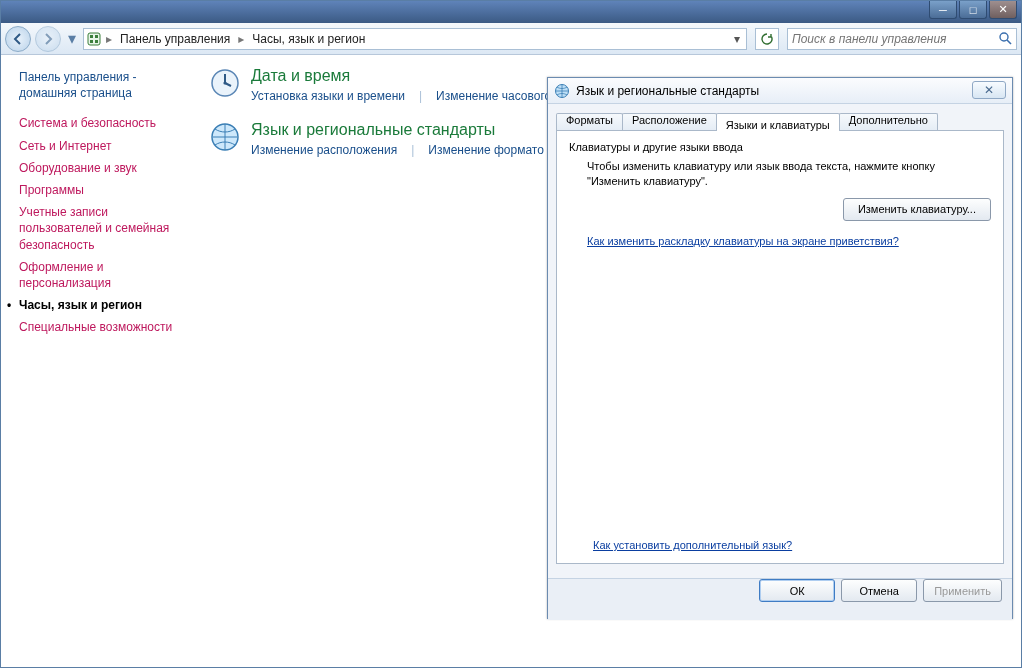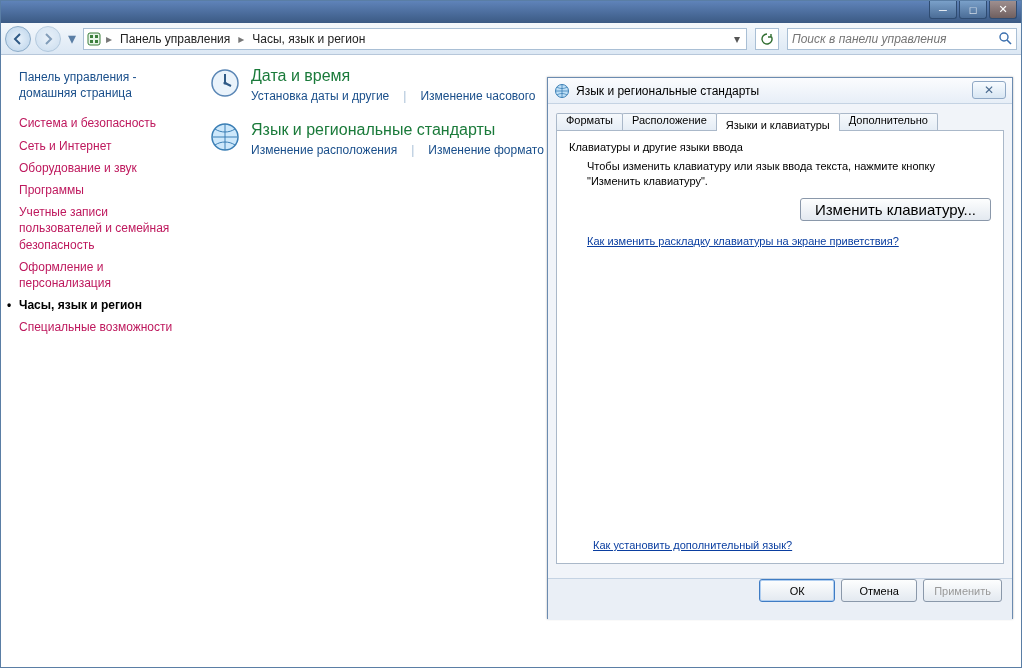--- a/index.html
+++ b/index.html
@@ -46,21 +46,21 @@
   .dialog { position:absolute; left:546px; top:76px; width:466px; height:542px; border:1px solid #6b8bb0; background:#f1f4f9; box-shadow:0 0 2px rgba(0,0,0,.3); }
   .dlg-title { height:26px; background:linear-gradient(#fbfcfe,#e7eef7); border-bottom:1px solid #c5d3e3; display:flex; align-items:center; padding:0 6px; gap:6px; font-size:12px; }
   .dlg-close { position:absolute; right:6px; top:3px; width:34px; height:18px; border:1px solid #8fa8c5; border-radius:3px; background:linear-gradient(#f7fbff,#d8e6f3); display:flex; align-items:center; justify-content:center; font-size:12px; color:#4a6b90; cursor:default; }
   .dlg-body { padding:8px; height:calc(542px - 26px - 42px); }
   .tabs { display:flex; font-size:11px; position:relative; top:1px; }
   .tab { padding:0 9px; border:1px solid #aab8c9; border-bottom:none; background:linear-gradient(#f6f9fc,#e4ecf5); margin-right:-1px; cursor:default; border-radius:2px 2px 0 0; }
   .tab.active { background:#fff; position:relative; z-index:2; padding-top:5px; }
   .tabpanel { border:1px solid #aab8c9; background:#fff; height:calc(100% - 24px); padding:10px 12px; position:relative; }
   .group-title { font-size:11px; margin-bottom:6px; }
   .group-text { font-size:11px; margin:0 0 8px 18px; line-height:1.4; }
-  .change-btn { display:block; margin:8px 0 10px auto; height:23px; padding:0 14px; font-size:15px; border:1px solid #8a98aa; border-radius:3px; background:linear-gradient(#fdfefe,#e3e9f0); cursor:default; }
+  .change-btn { display:block; margin:8px 0 10px auto; height:23px; padding:0 14px; font-size:11px; border:1px solid #8a98aa; border-radius:3px; background:linear-gradient(#fdfefe,#e3e9f0); cursor:default; }
   .hlink { color:#0a3ea0; font-size:11px; text-decoration:underline; cursor:pointer; margin-left:18px; display:inline-block; }
   .bottom-link { position:absolute; left:18px; bottom:12px; }
   .dlg-footer { height:42px; border-top:1px solid #c5d3e3; background:#eaeff6; display:flex; justify-content:flex-end; gap:6px; padding:0 10px; }
   .dlg-footer button { height:23px; min-width:76px; padding:0 10px; font-size:11px; border:1px solid #8a98aa; border-radius:3px; background:linear-gradient(#fdfefe,#e3e9f0); cursor:default; }
   .dlg-footer button.primary { border-color:#3f7cc4; box-shadow:0 0 0 1px #aecdf0 inset; }
   .dlg-footer button:disabled { color:#999; }
 
   
   svg { display:block; }
 </style>
@@ -146,21 +146,21 @@
               <svg width="32" height="32" viewBox="0 0 32 32">
                 <circle cx="16" cy="16" r="13" fill="#eaf3fb" stroke="#5a86b5" stroke-width="1.5"></circle>
                 <line x1="16" y1="16" x2="16" y2="7" stroke="#2f5a86" stroke-width="2"></line>
                 <line x1="16" y1="16" x2="22" y2="19" stroke="#2f5a86" stroke-width="2"></line>
                 <circle cx="16" cy="16" r="1.6" fill="#2f5a86"></circle>
               </svg>
             </div>
             <div class="sec-body">
               <h2>Дата и время</h2>
               <div class="sec-links">
-                <a>Установка даты и другие</a>
+                <a>Установка языки и времени</a>
                 <span class="sep">|</span>
                 <a>Изменение часового</a>
                 <br>
                 <a>Добавление гаджета "Часы" на рабочий стол</a>
               </div>
             </div>
           </div>
           <div class="section">
             <div class="sec-icon">
               <svg width="32" height="32" viewBox="0 0 32 32">

